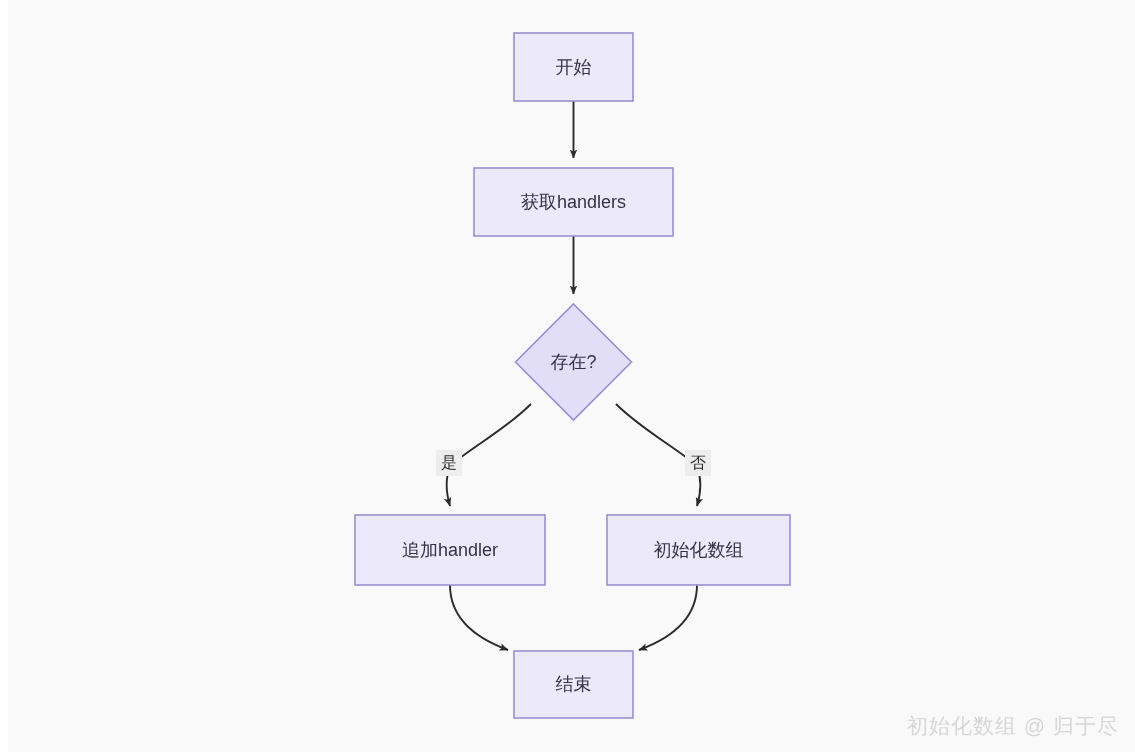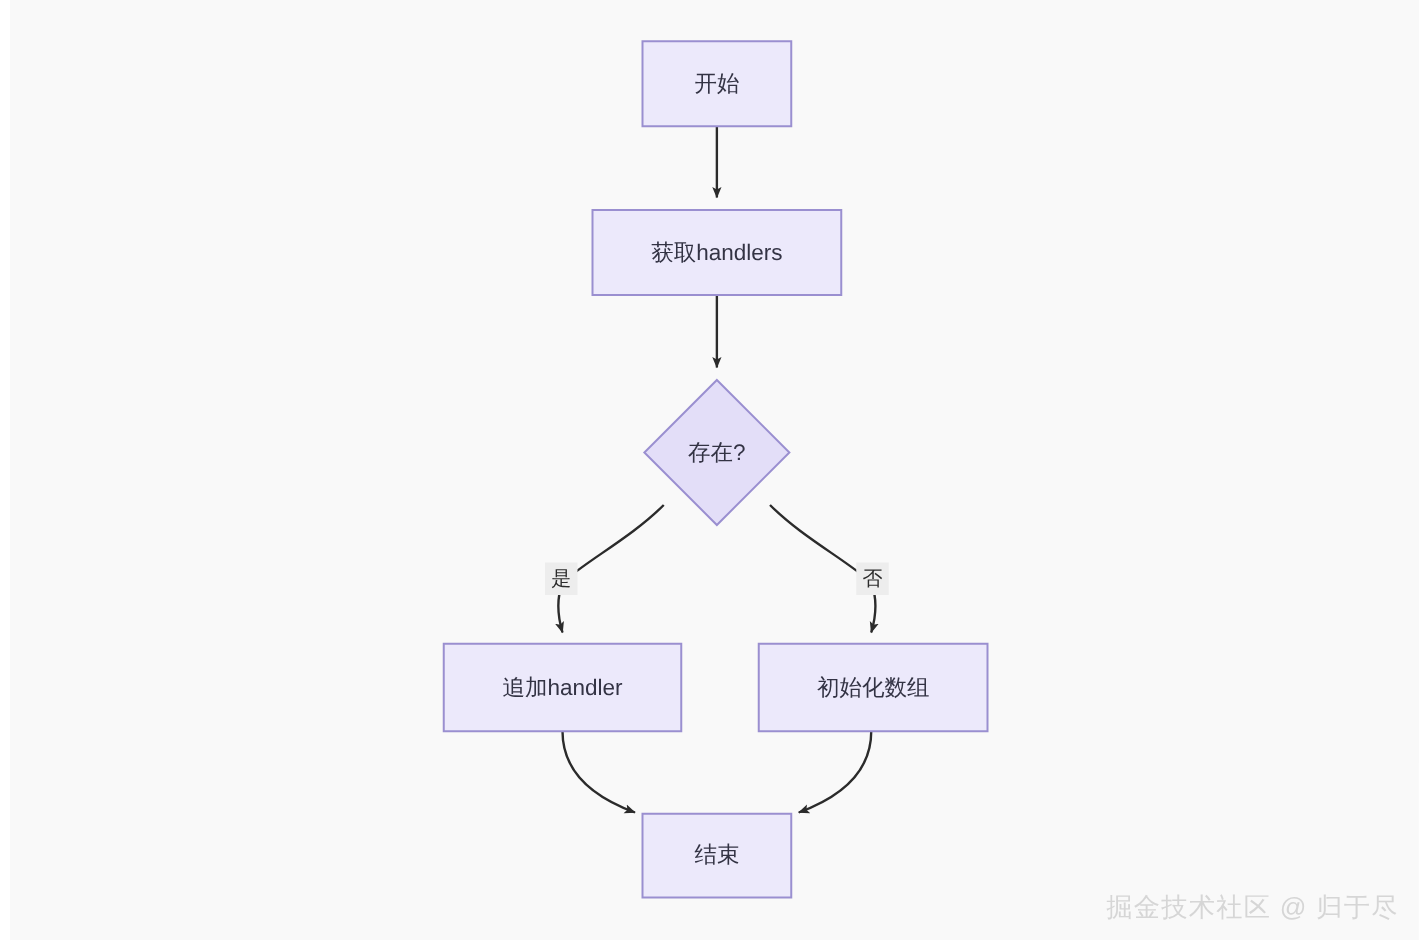--- a/index.html
+++ b/index.html
@@ -148,14 +148,14 @@
       </g>
 
       <g>
         <rect class="node-rect" x="514" y="651" width="119" height="67"></rect>
         <text class="node-label" x="573.5" y="685">结束</text>
       </g>
 
     </g>
   </svg>
 
-  <div id="watermark">掘金技术社区 @ 归于尽</div>
+  <div id="watermark">初始化数组 @ 归于尽</div>
 </div>
 
 </body></html>

